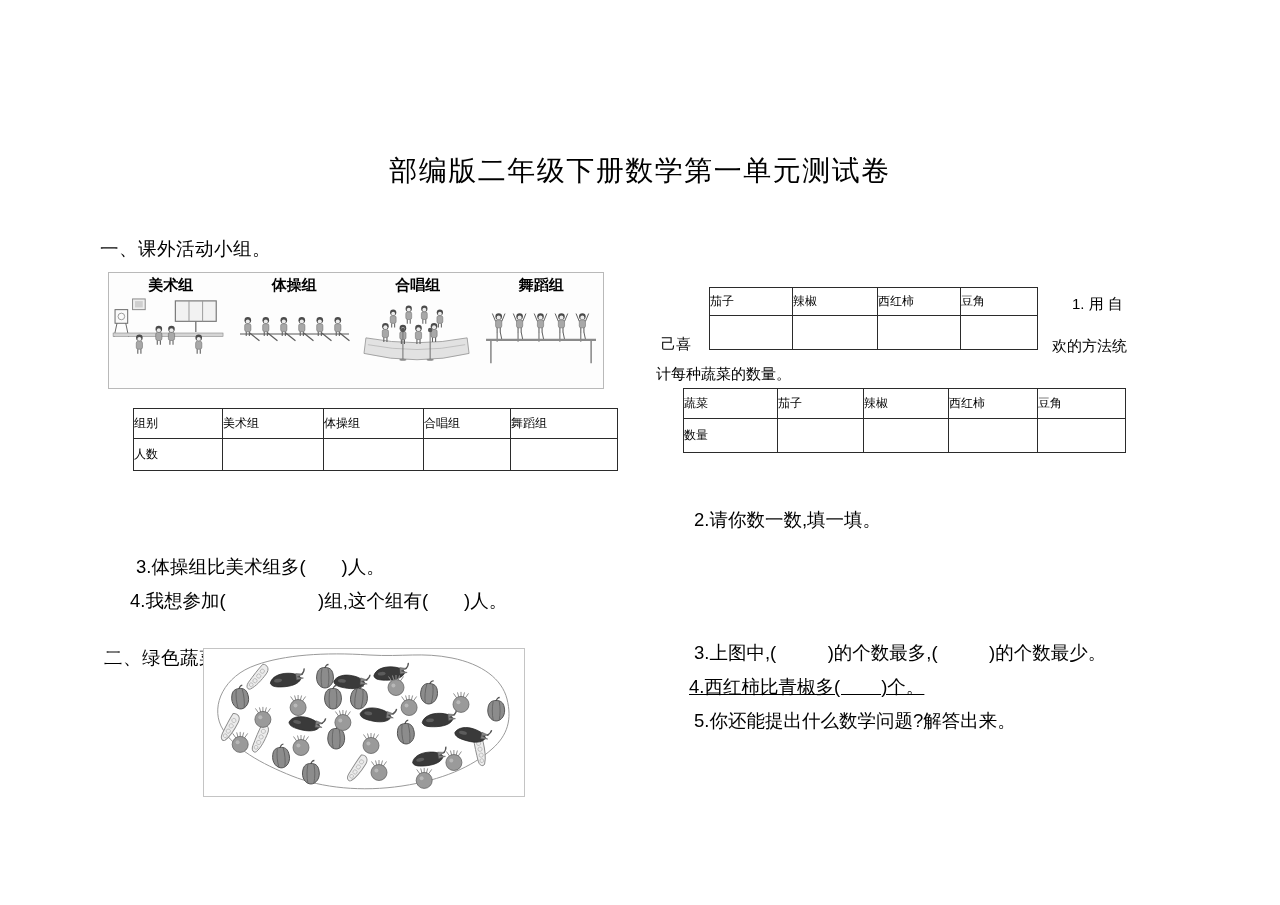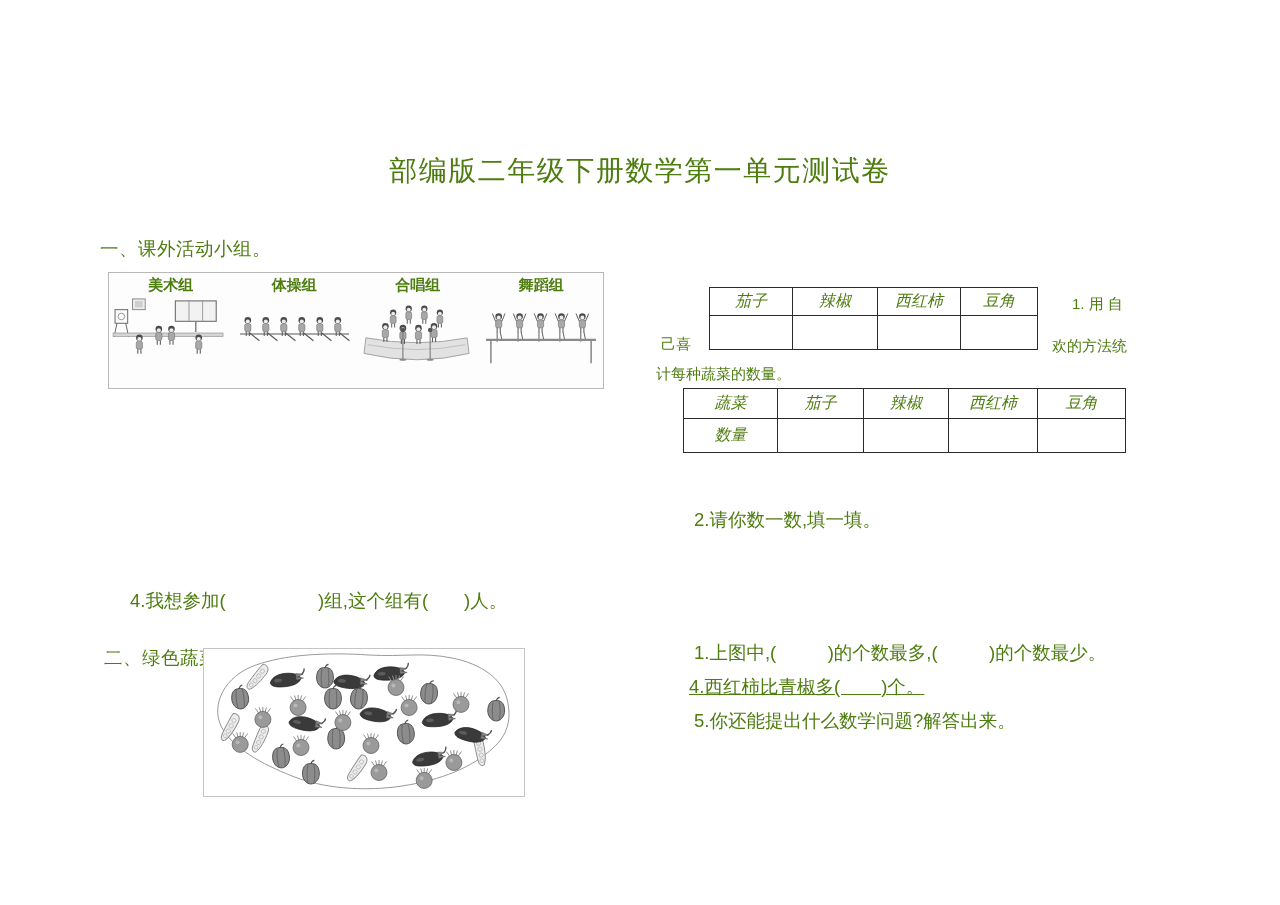--- a/index.html
+++ b/index.html
@@ -1,39 +1,39 @@
 <!DOCTYPE html>
 <html><head>
 <meta charset="utf-8">
 <style>
   html,body{margin:0;padding:0;background:#ffffff;}
   .page{position:relative;width:1280px;height:905px;background:#ffffff;overflow:hidden;
-        font-family:"Liberation Sans","DejaVu Sans",sans-serif;color:#4d7c0f;}
+        font-family:"Liberation Sans","DejaVu Sans",sans-serif;color:#000000;}
   .page-title{position:absolute;top:152px;left:0;width:100%;text-align:center;
         font-family:"Liberation Serif","DejaVu Serif",serif;font-weight:400;
         font-size:28px;letter-spacing:1.5px;}
   .sec-head{position:absolute;font-size:18.5px;letter-spacing:0.5px;white-space:pre;}
   #sec1-head{left:100px;top:236px;}
   #sec2-head{left:104px;top:618px;margin-top:27px;}
   .q{position:absolute;font-size:18.5px;white-space:pre;}
   
   .activity-box{position:absolute;left:108px;top:272px;width:494px;height:115px;
         border:1px solid #b9b9b9;background:#fdfdfd;display:flex;}
   .group{flex:1;display:flex;flex-direction:column;align-items:center;}
   .group-label{font-family:"Liberation Serif","DejaVu Serif",serif;font-weight:bold;
         font-size:15px;margin-top:3px;}
   .group-art{width:117px;height:72px;margin-top:2px;}
   
   .veg-box{position:absolute;left:203px;top:648px;width:320px;height:147px;
         border:1px solid #c4c4c4;background:#fff;}
   .veg-svg{width:320px;height:147px;display:block;}
   
   table.tbl{position:absolute;border-collapse:collapse;table-layout:fixed;background:#fff;}
-  table.tbl td{border:1.6px solid #2b2b2b;text-align:center;vertical-align:middle;
-        font-size:16px;padding:0;overflow:hidden;font-style:italic;}
+  table.tbl td{border:1.6px solid #2b2b2b;text-align:left;vertical-align:middle;
+        font-size:12px;padding:0;overflow:hidden;}
   #t-left{left:133px;top:408px;width:484px;}
   #t-left .hrow td{height:29px;}
   #t-left .drow td{height:31px;}
   #t-r1{left:709px;top:287px;width:328px;}
   #t-r1 .hrow td{height:27px;}
   #t-r1 .drow td{height:33px;}
   #t-r2{left:683px;top:388px;width:442px;}
   #t-r2 .hrow td{height:29px;}
   #t-r2 .drow td{height:33px;}
   .frag{position:absolute;font-size:15px;white-space:pre;}
@@ -273,21 +273,47 @@
           <line x1="104.2" y1="25" x2="107.5" y2="17" stroke="#5c5c5c" stroke-width="1"></line>
           <line x1="99.4" y1="36" x2="99.4" y2="46" stroke="#5c5c5c" stroke-width="1"></line>
           <line x1="102.6" y1="36" x2="104.5" y2="45" stroke="#5c5c5c" stroke-width="1"></line>
           <line x1="2" y1="44" x2="115" y2="44" stroke="#8a8a8a" stroke-width="2.2"></line>
           <line x1="7" y1="44" x2="7" y2="68" stroke="#8a8a8a" stroke-width="1.6"></line>
           <line x1="110" y1="44" x2="110" y2="68" stroke="#8a8a8a" stroke-width="1.6"></line>
         </svg>
     </div>
   </div>
 
-
+  <table class="tbl" id="t-left">
+    <colgroup>
+        <col style="width:89px">
+        <col style="width:101px">
+        <col style="width:100px">
+        <col style="width:87px">
+        <col style="width:107px">
+      </colgroup>
+    <tbody>
+        <tr class="hrow">
+      <td>组别</td>
+      <td>美术组</td>
+      <td>体操组</td>
+      <td>合唱组</td>
+      <td>舞蹈组</td>
+    </tr>
+    <tr class="drow">
+      <td>人数</td>
+      <td></td>
+      <td></td>
+      <td></td>
+      <td></td>
+    </tr>
+  </tbody>
+    </table>
+
+  <div class="q" style="left:136px;top:554px;">3.体操组比美术组多(       )人。</div>
   <div class="q" style="left:130px;top:588px;">4.我想参加(                  )组,这个组有(       )人。</div>
 
   <div class="sec-head" id="sec2-head">二、绿色蔬菜。</div>
 
   <div class="veg-box">
     <svg class="veg-svg" viewBox="0 0 320 147">
       <defs>
         <g id="sym-tomato">
           <path d="M0,-5 L0,-11 M-4,-4.5 L-7.5,-9.5 M4,-4.5 L7.5,-9.5 M-2,-5 L-3.5,-10.5 M2,-5 L3.5,-10.5" stroke="#8f8f8f" stroke-width="1" fill="none"></path>
           <circle cx="0" cy="1.5" r="8" fill="#9a9a9a" stroke="#636363" stroke-width="0.8"></circle>
@@ -401,17 +427,17 @@
       <td>数量</td>
       <td></td>
       <td></td>
       <td></td>
       <td></td>
     </tr>
   </tbody>
     </table>
 
   <div class="q" style="left:694px;top:507px;">2.请你数一数,填一填。</div>
-  <div class="q" style="left:694px;top:640px;">1.上图中,(          )的个数最多,(          )的个数最少。</div>
+  <div class="q" style="left:694px;top:640px;">3.上图中,(          )的个数最多,(          )的个数最少。</div>
   <div class="q" style="left:689px;top:674px;text-decoration:underline;">4.西红柿比青椒多(        )个。</div>
   <div class="q" style="left:694px;top:708px;">5.你还能提出什么数学问题?解答出来。</div>
 
 </div>
 
 </body></html>

